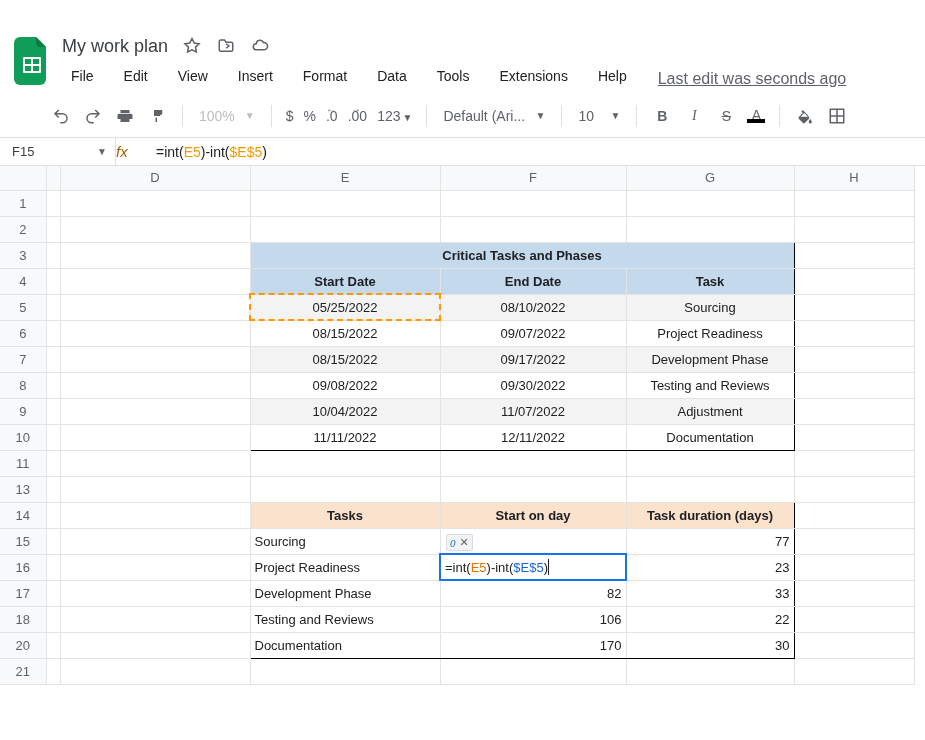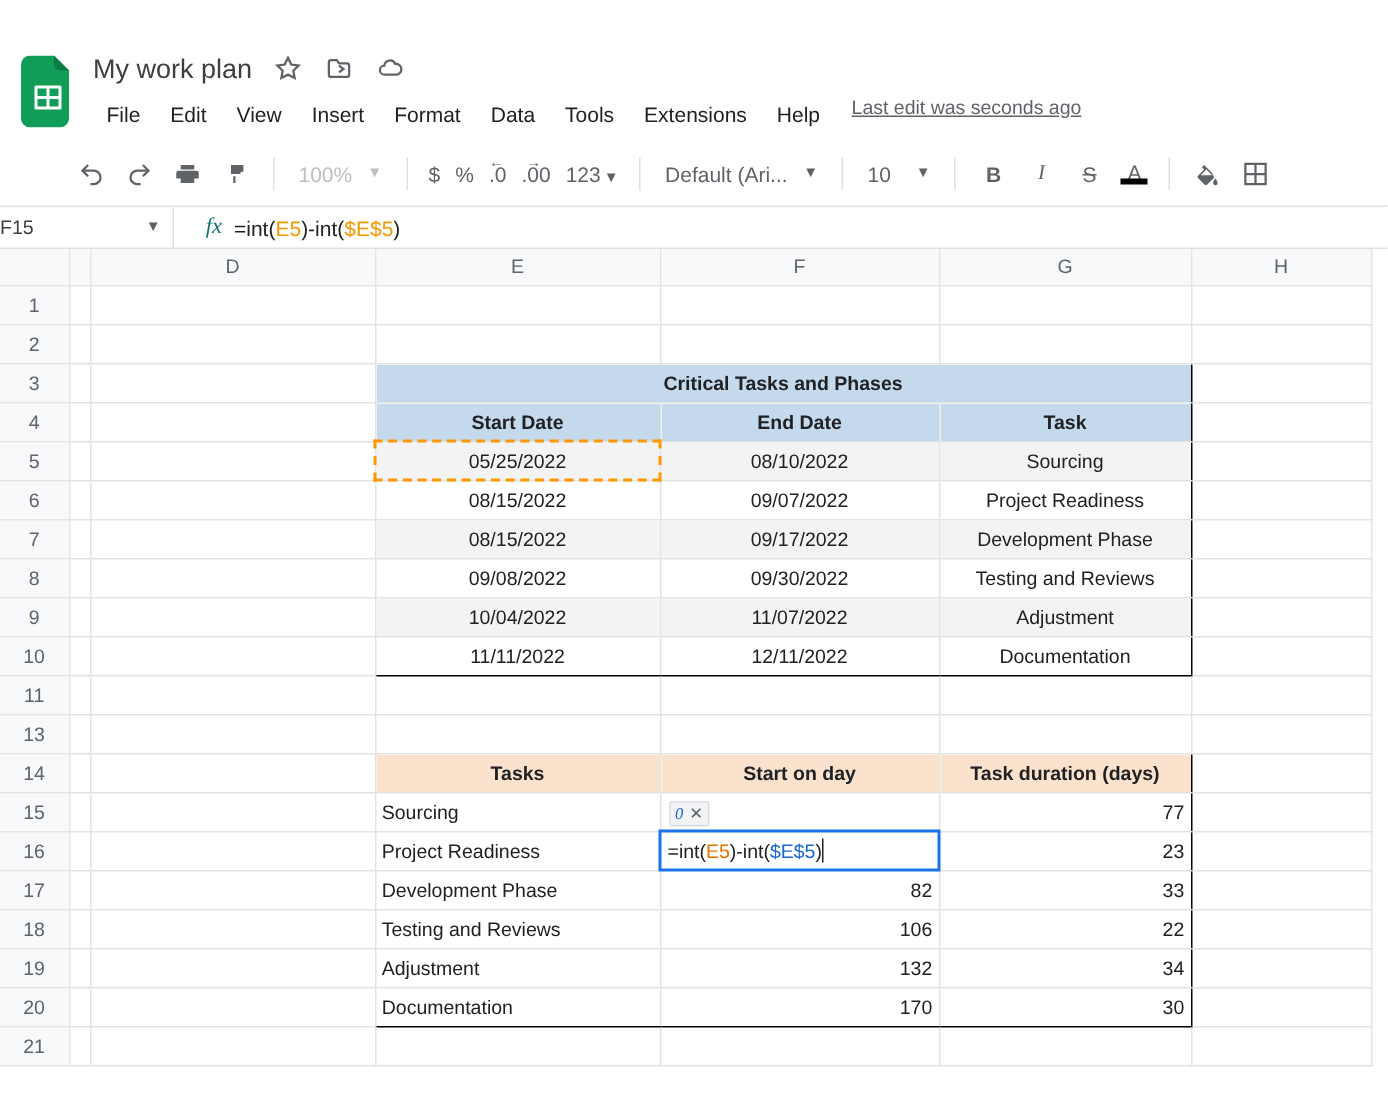--- a/index.html
+++ b/index.html
@@ -19,23 +19,23 @@
   .logo {
     width: 40px; height: 54px; display:flex; align-items:center; justify-content:center;
     margin-right: 10px; margin-top:2px;
   }
   .logo svg { width: 36px; height: 48px; }
   .title-block { flex: 1; }
   .title-row { display:flex; align-items:center; gap:14px; height: 28px;}
   .doc-title { font-size: 18px; color:#3c4043; }
   .title-icons { display:flex; gap:14px; color:#5f6368; }
   .title-icons span { display:inline-flex; align-items:center; justify-content:center; width:20px; height:20px; }
-  .menu-row { display:flex; align-items:flex-start; gap: 2px; margin-top:4px; color:#202124; font-size:14px; }
+  .menu-row { display:flex; align-items:flex-end; gap: 12px; margin-top:4px; color:#202124; font-size:14px; }
   .menu-row .mitem { padding: 4px 9px; cursor:pointer; border-radius:4px; }
-  .menu-row .last-edit { color:#5f6368; text-decoration: underline; margin-left: 10px; font-size:13px;}
+  .menu-row .last-edit { color:#5f6368; text-decoration: underline; margin-left: 10px; font-size:16px;}
   
   .toolbar {
     display: flex; align-items: center; gap: 6px;
     padding: 6px 12px 6px 48px; border-bottom: 1px solid #e0e0e0;
     color:#5f6368; font-size:14px;
     margin-top: 6px;
     height: 44px;
   }
   .tb-sep { width:1px; height:22px; background:#e0e0e0; margin:0 6px; }
   .tb-btn { width:26px; height:26px; display:inline-flex; align-items:center; justify-content:center; border-radius:4px; cursor:pointer;}
@@ -49,25 +49,25 @@
   .strike { text-decoration: line-through; }
   .text-color { position:relative; display:inline-flex; flex-direction: column; align-items:center; width:22px;}
   .text-color .bar { width:18px; height:4px; background:#000; margin-top:-2px;}
   .paint-bucket svg { width:18px; height:18px; }
   
   .formula-row {
     display:flex; align-items:center; border-bottom:1px solid #e0e0e0;
     height: 28px; font-size:13px;
   }
   .name-box {
-    width:116px; display:flex; align-items:center; justify-content:space-between;
+    width:116px; padding-left:12px; display:flex; align-items:center; justify-content:space-between;
     border-right:1px solid #e0e0e0; height:100%; padding-right:8px; color:#3c4043;
   }
   .name-box .caret { font-size:10px; color:#5f6368;}
-  .fx-label { width:32px; text-align:right; font-style:italic; color:#0f766e; font-family: Liberation Serif, serif; font-size:15px;}
+  .fx-label { width:32px; text-align:left; font-style:italic; color:#a16207; font-family: Liberation Sans, sans-serif; font-size:15px;}
   .formula-input { flex:1; padding-left:8px; font-family: Arial; font-size:14px; color:#202124; }
   .formula-input .ref1 { color:#f29900; }
   .formula-input .ref2 { color:#f29900; }
   
   .sheet { position: relative; user-select: none; }
   table.grid { border-collapse: collapse; table-layout: fixed; }
   table.grid th, table.grid td {
     border: 1px solid #e2e3e3;
     height: 26px;
     font-size: 13px;
@@ -423,29 +423,20 @@
         <tr>
           <th class="rowhdr">18</th>
           <td></td>
           <td></td>
           <td class="left black-left">Testing and Reviews</td>
           <td class="right">106</td>
           <td class="right black-right">22</td>
           <td></td>
         </tr>
         <tr>
-          <th class="rowhdr">19</th>
-          <td></td>
-          <td></td>
-          <td class="left black-left">Adjustment</td>
-          <td class="right">132</td>
-          <td class="right black-right">34</td>
-          <td></td>
-        </tr>
-        <tr>
           <th class="rowhdr">20</th>
           <td></td>
           <td></td>
           <td class="left black-left black-bottom">Documentation</td>
           <td class="right black-bottom">170</td>
           <td class="right black-right black-bottom">30</td>
           <td></td>
         </tr>
         <tr>
           <th class="rowhdr">21</th>

